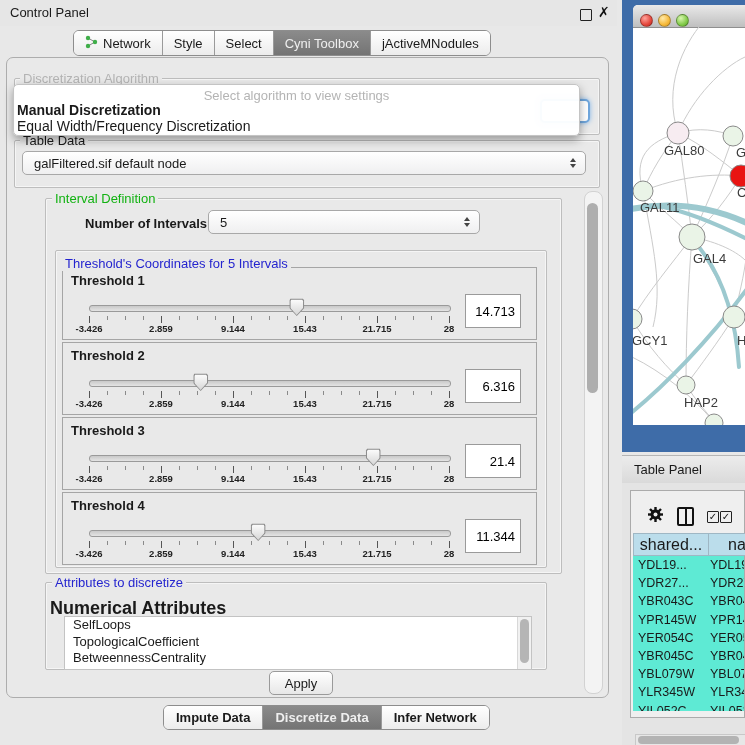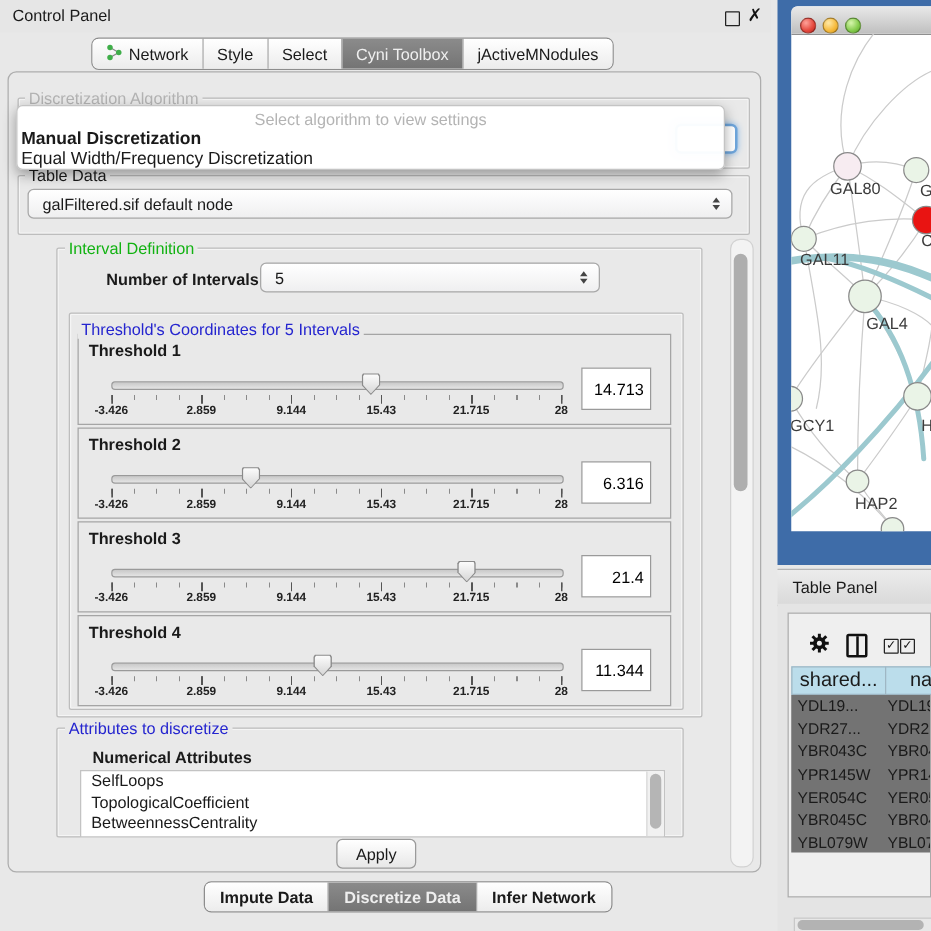--- a/index.html
+++ b/index.html
@@ -84,21 +84,21 @@
   #tp-bar{left:622px;top:455px;width:123px;height:28px;background:linear-gradient(#ececec,#d9d9d9);border-top:1px solid #B5B5B5;border-bottom:1px solid #B5B5B5;}
   #tp-title{left:12px;top:6px;font-size:13px;}
   #tp-body{left:622px;top:483px;width:123px;height:262px;background:#E4E4E4;}
   #tp-inner{left:8px;top:7px;width:115px;height:228px;background:#EFEFEF;border:1px solid #ABABAB;box-sizing:border-box;}
   #gear-icon{left:16px;top:15px;}
   #col-icon{left:46px;top:16px;width:13px;height:15px;border:2px solid #111;border-radius:2px;}
   #col-icon i{position:absolute;left:50%;top:0;bottom:0;width:2px;margin-left:-1px;background:#111;display:block;}
   .chk{position:absolute;top:20px;width:10px;height:10px;border:1.5px solid #222;border-radius:1px;font-size:10px;line-height:9px;text-align:center;font-weight:bold;color:#111;}
   #tp-table{left:2px;top:42px;width:111px;}
   .tp-hcell{position:absolute;top:0;height:23px;background:#BBDDEB;border:1px solid #9FB7C4;box-sizing:border-box;font-size:16px;display:flex;align-items:center;justify-content:center;}
-  #tp-rows{position:absolute;left:0;top:23px;width:111px;height:126px;overflow:hidden;background:#737373;}
+  #tp-rows{position:absolute;left:0;top:23px;width:111px;height:155px;overflow:hidden;background:#5eead4;}
   .tp-row{position:relative;height:18.2px;font-size:12.5px;white-space:nowrap;}
   .tp-c1{position:absolute;left:5px;top:2px;}
   .tp-c2{position:absolute;left:77px;top:2px;}
   #tp-hscroll{position:absolute;left:2px;top:201px;width:111px;height:12px;background:#E7E7E7;border:1px solid #C8C8C8;box-sizing:border-box;}
   #tp-hthumb{position:absolute;left:2px;top:1px;width:101px;height:8px;background:#B3B3B3;border-radius:4px;}
 </style>
 </head>
 <body>
 
 <div id="app">
@@ -233,21 +233,21 @@
         <span class="tick-lbl" style="left: 386px;">28</span>
         <div class="thr-thumb" style="left: 195.2px;">
           <i></i>
         </div>
         <input class="thr-value" type="text" value="11.344" style="">
       </div>
     </div>
 
   <div class="abs group" style="left:45px;top:582px;width:500px;height:86px;"></div>
   <div class="abs group-label blue" style="left:52px;top:575px;">Attributes to discretize</div>
-  <div class="abs bold" style="left:50px;top:598px;font-size:13px;margin-left:24px;">Numerical Attributes</div>
+  <div class="abs bold" style="left:50px;top:598px;font-size:18px;">Numerical Attributes</div>
   <div class="abs" id="attr-list">
     <div id="attr-items">
         <div class="attr-item">SelfLoops</div>
         <div class="attr-item">TopologicalCoefficient</div>
         <div class="attr-item">BetweennessCentrality</div>
       </div>
     <div id="attr-sb-track">
         <div id="attr-sb-thumb"></div>
       </div>
   </div>

